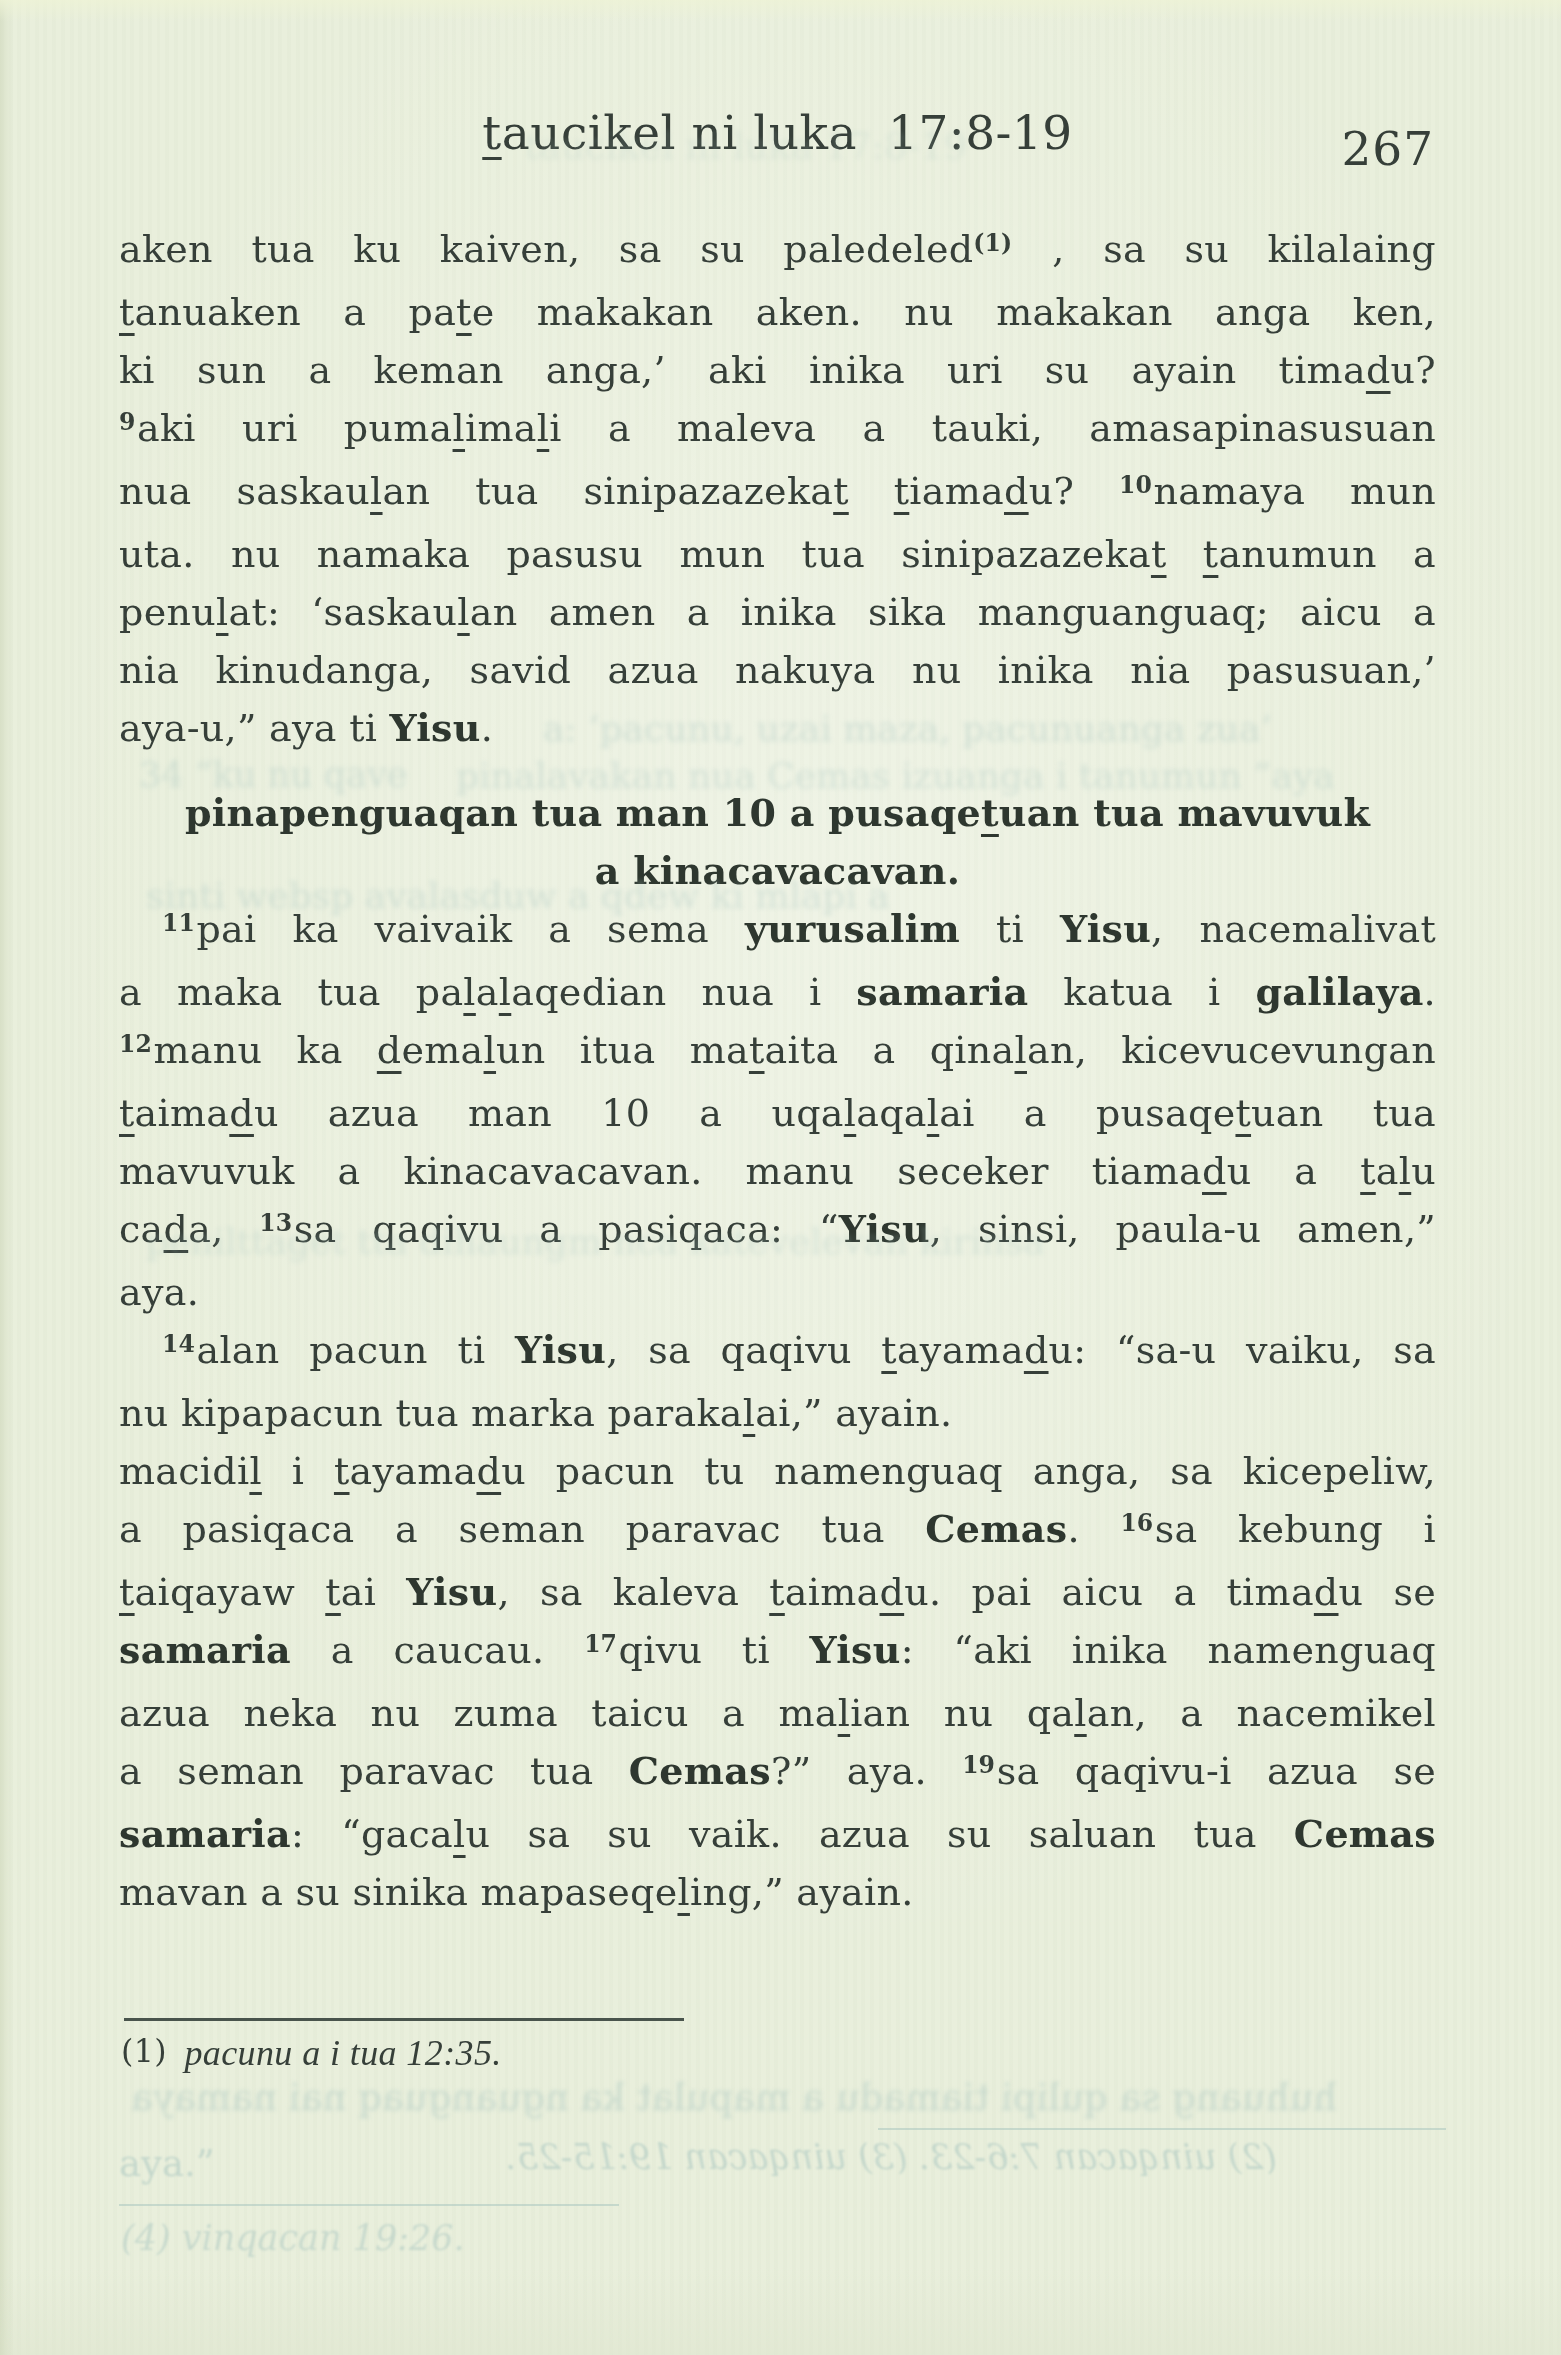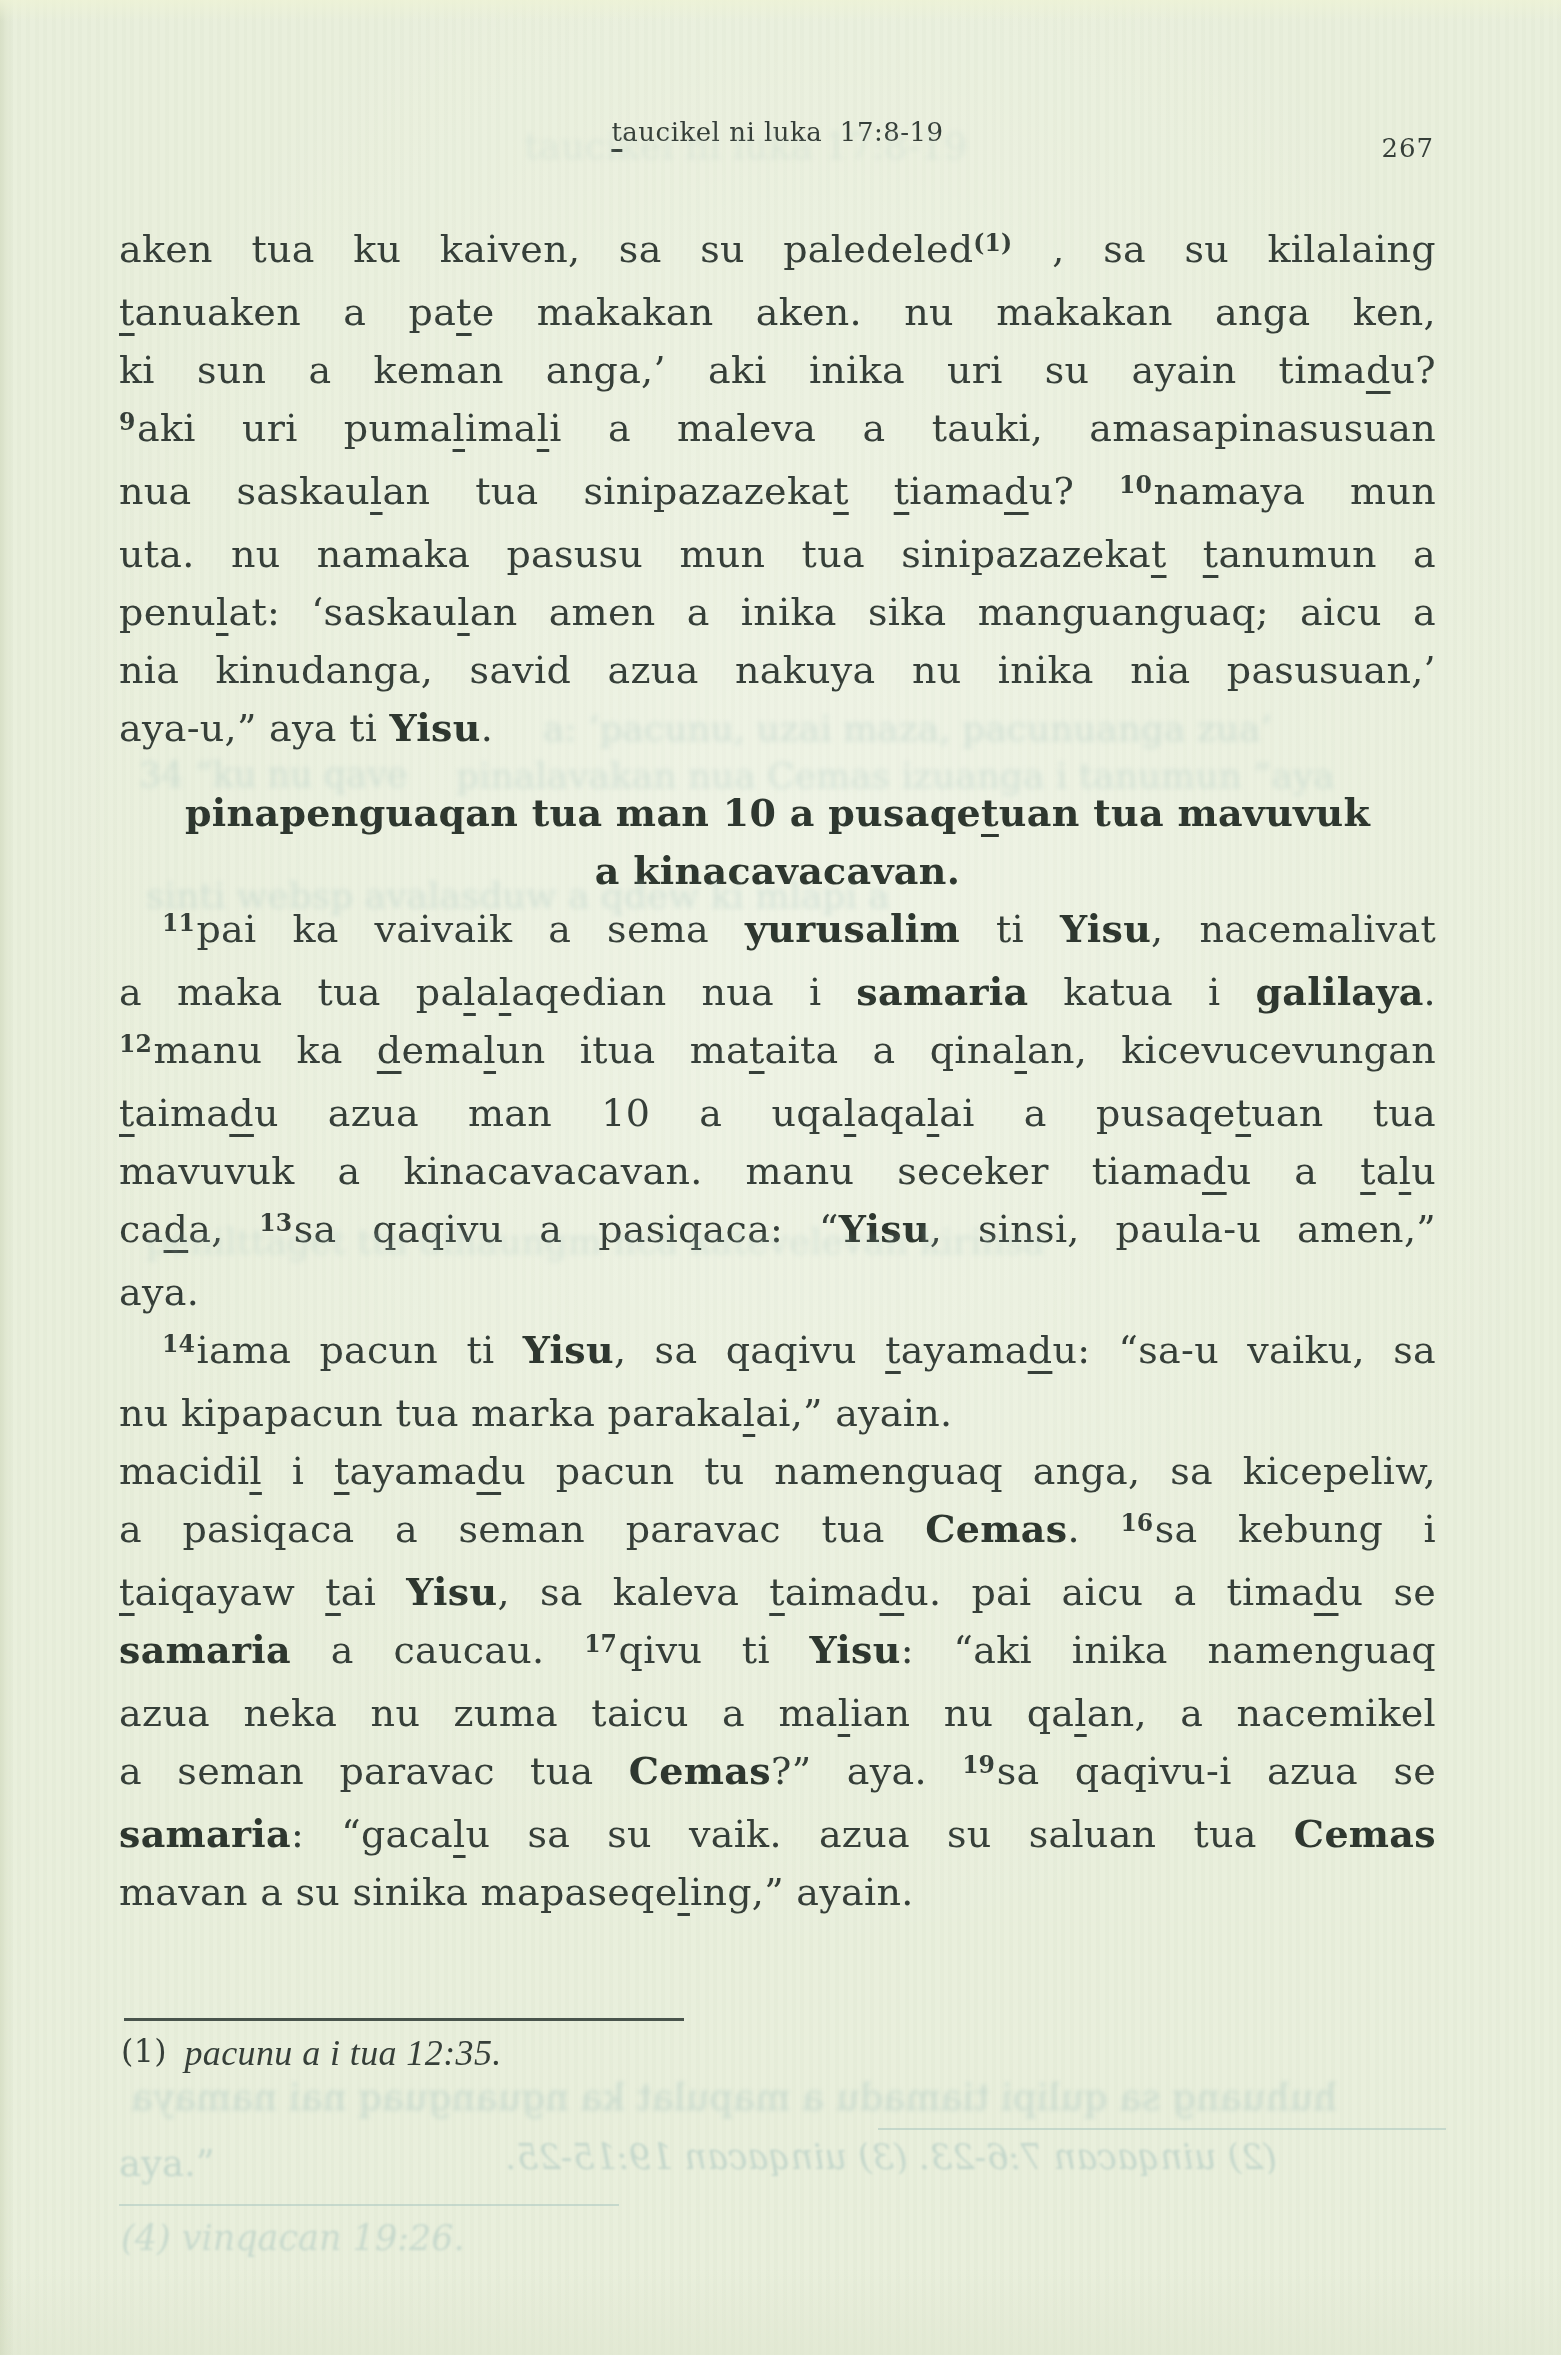--- a/index.html
+++ b/index.html
@@ -14,21 +14,21 @@
       linear-gradient(180deg, rgba(238,243,214,.8) 0px, rgba(238,243,214,0) 21.3px),
       linear-gradient(90deg, rgba(205,214,185,.55) 0px, rgba(205,214,185,0) 13.6px),
       linear-gradient(0deg, rgba(222,229,206,.6) 0px, rgba(222,229,206,0) 87px),
       radial-gradient(ellipse 1067px 1456px at 52% 38%, rgba(255,255,255,.28), rgba(255,255,255,0) 75%),
       repeating-linear-gradient(90deg, rgba(130,150,115,.03) 0px 3.9px, rgba(0,0,0,0) 3.9px 8.7px),
       #e9efdc;
     color:var(--ink,#363f39);
   }
   .running-header{
     position:absolute;left:119px;top:109px;width:1317px;height:47px;
-    font-size:26px;line-height:47px;
+    font-size:47px;line-height:47px;
   }
   .header-title{
     position:absolute;left:0;width:100%;text-align:center;
     letter-spacing:0.5px;white-space:pre;
   }
   .page-number{position:absolute;right:1.9px;top:16px;letter-spacing:1px;}
   .body-text{
     position:absolute;left:119px;top:220px;width:1317px;
     font-size:38px;line-height:58px;letter-spacing:0.3px;
   }
@@ -76,21 +76,21 @@
       <div class="ln left"><span>aya-u,” aya ti </span><span class="b">Yisu</span><span>.</span></div>
       <div class="ln center gap"><span class="b">pinapenguaqan tua man 10 a pusaqe</span><span class="b u">t</span><span class="b">uan tua mavuvuk</span></div>
       <div class="ln center"><span class="b">a kinacavacavan.</span></div>
       <div class="ln indent"><span class="s">11</span><span>pai ka vaivaik a sema </span><span class="b">yurusalim</span><span> ti </span><span class="b">Yisu</span><span>, nacemalivat</span></div>
       <div class="ln"><span>a maka tua pa</span><span class="u">l</span><span>a</span><span class="u">l</span><span>aqedian nua i </span><span class="b">samaria</span><span> katua i </span><span class="b">galilaya</span><span>.</span></div>
       <div class="ln"><span class="s">12</span><span>manu ka </span><span class="u">d</span><span>ema</span><span class="u">l</span><span>un itua ma</span><span class="u">t</span><span>aita a qina</span><span class="u">l</span><span>an, kicevucevungan</span></div>
       <div class="ln"><span class="u">t</span><span>aima</span><span class="u">d</span><span>u azua man 10 a uqa</span><span class="u">l</span><span>aqa</span><span class="u">l</span><span>ai a pusaqe</span><span class="u">t</span><span>uan tua</span></div>
       <div class="ln"><span>mavuvuk a kinacavacavan.  manu seceker tiama</span><span class="u">d</span><span>u a </span><span class="u">t</span><span>a</span><span class="u">l</span><span>u</span></div>
       <div class="ln"><span>ca</span><span class="u">d</span><span>a, </span><span class="s">13</span><span>sa qaqivu a pasiqaca: “</span><span class="b">Yisu</span><span>, sinsi, paula-u amen,”</span></div>
       <div class="ln left"><span>aya.</span></div>
-      <div class="ln indent"><span class="s">14</span><span>iama pacun ti </span><span class="b">Yisu</span><span>, sa qaqivu </span><span class="u">t</span><span>ayama</span><span class="u">d</span><span>u: “sa-u vaiku, sa</span></div>
+      <div class="ln indent"><span class="s">14</span><span>alan pacun ti </span><span class="b">Yisu</span><span>, sa qaqivu </span><span class="u">t</span><span>ayama</span><span class="u">d</span><span>u: “sa-u vaiku, sa</span></div>
       <div class="ln left"><span>nu kipapacun tua marka paraka</span><span class="u">l</span><span>ai,” ayain.</span></div>
       <div class="ln"><span>macidi</span><span class="u">l</span><span> i </span><span class="u">t</span><span>ayama</span><span class="u">d</span><span>u pacun tu namenguaq anga, sa kicepeliw,</span></div>
       <div class="ln"><span>a pasiqaca a seman paravac tua </span><span class="b">Cemas</span><span>.  </span><span class="s">16</span><span>sa kebung i</span></div>
       <div class="ln"><span class="u">t</span><span>aiqayaw </span><span class="u">t</span><span>ai </span><span class="b">Yisu</span><span>, sa kaleva </span><span class="u">t</span><span>aima</span><span class="u">d</span><span>u.  pai aicu a tima</span><span class="u">d</span><span>u se</span></div>
       <div class="ln"><span class="b">samaria</span><span> a caucau.  </span><span class="s">17</span><span>qivu ti </span><span class="b">Yisu</span><span>: “aki inika namenguaq</span></div>
       <div class="ln"><span>azua neka nu zuma taicu a ma</span><span class="u">l</span><span>ian nu qa</span><span class="u">l</span><span>an, a nacemikel</span></div>
       <div class="ln"><span>a seman paravac tua </span><span class="b">Cemas</span><span>?”  aya.  </span><span class="s">19</span><span>sa qaqivu-i azua se</span></div>
       <div class="ln"><span class="b">samaria</span><span>: “gaca</span><span class="u">l</span><span>u sa su vaik.  azua su saluan tua </span><span class="b">Cemas</span></div>
       <div class="ln left"><span>mavan a su sinika mapaseqe</span><span class="u">l</span><span>ing,” ayain.</span></div>
     </div>

